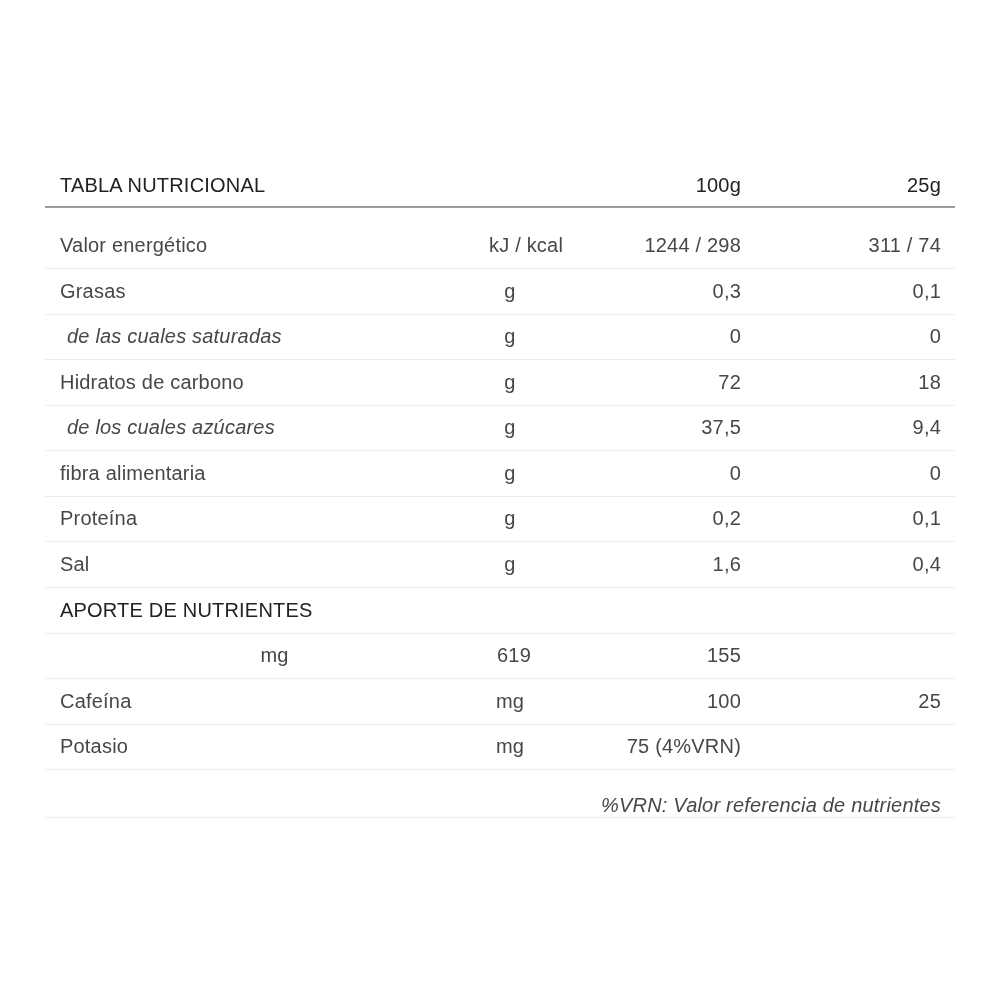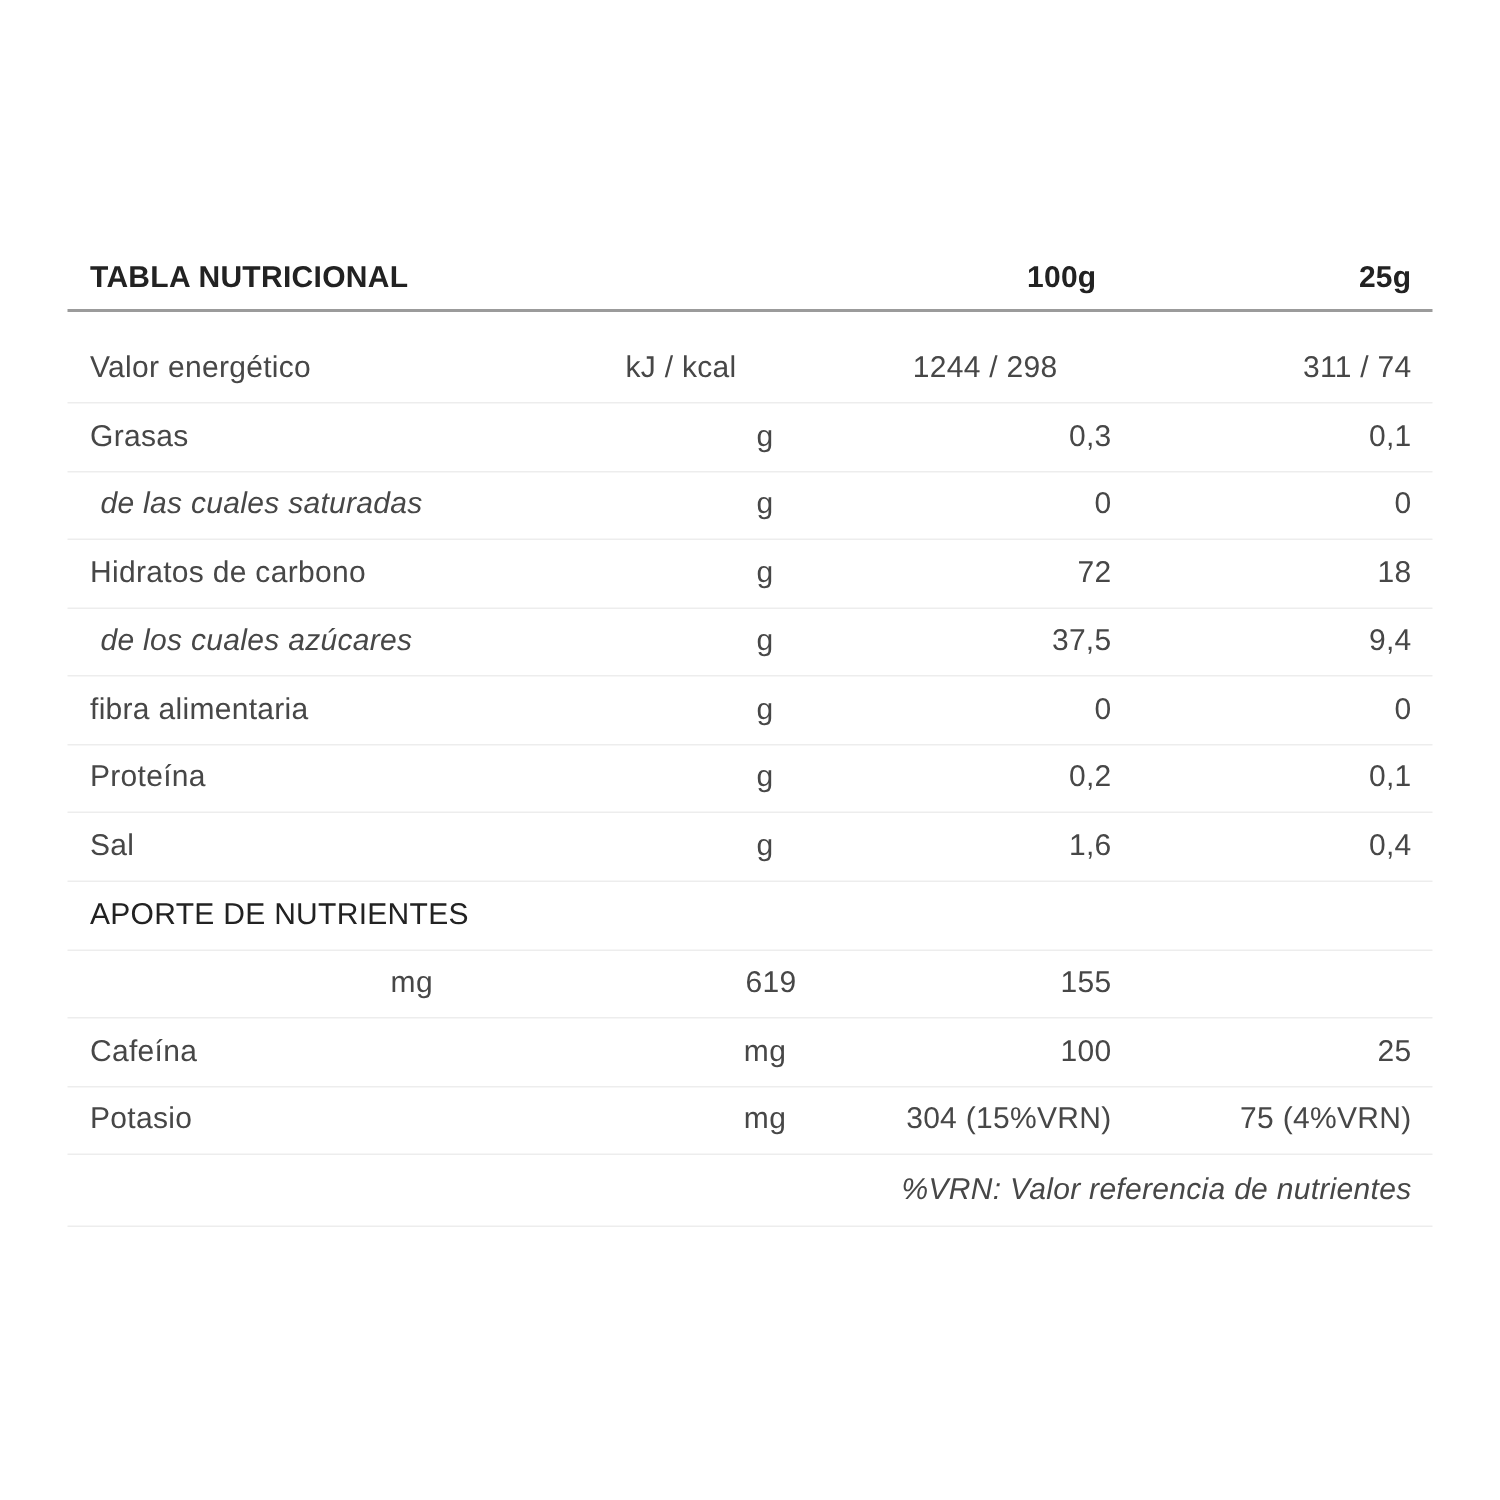--- a/index.html
+++ b/index.html
@@ -31,50 +31,48 @@
     box-sizing: border-box;
     padding-left: 15px;
     padding-right: 14px;
     width: 910px;
   }
   .header-row {
     height: 42px;
     align-items: end;
     padding-bottom: 9px;
     border-bottom: 2px solid var(--header-rule, #9b9b9b);
-    font-weight: bold;
+    font-weight: normal;
     font-size: 20px;
     color: var(--title-text, #222222);
-    gap: 10px;
   }
   .row {
     height: 45.5px;
     align-items: center;
     border-bottom: 1px solid var(--row-separator, #ededed);
     font-size: 20px;
   }
   .row.first {
     height: 61px;
     padding-top: 15px;
-    gap: 36px;
   }
   .section-row {
     height: 46px;
     align-items: center;
     border-bottom: 1px solid var(--row-separator, #ededed);
     font-weight: normal;
     font-size: 20px;
     color: var(--title-text, #222222);
   }
   .footer-row {
     height: 48px;
     display: flex;
     box-sizing: border-box;
     width: 910px;
-    align-items: center;
+    align-items: flex-end;
     justify-content: flex-end;
     padding-right: 14px;
     border-bottom: 1px solid var(--row-separator, #ededed);
     font-style: italic;
     font-size: 20px;
     color: var(--text, #474747);
   }
   .cell.label { text-align: left; white-space: nowrap; }
   .cell.label.sub { padding-left: 7px; font-style: italic; }
   .cell.unit  { text-align: center; white-space: nowrap; margin-left: 48px; }
@@ -165,21 +163,20 @@
     <div class="grid-row row">
       <div class="cell label">Cafeína</div>
       <div class="cell unit">mg</div>
       <div class="cell val">100</div>
       <div class="cell val">25</div>
     </div>
 
     <div class="grid-row row">
       <div class="cell label">Potasio</div>
       <div class="cell unit">mg</div>
-      <div class="cell val">304 (15%VRN)</div>
       <div class="cell val">75 (4%VRN)</div>
     </div>
 
     <div class="footer-row">
       <span>%VRN: Valor referencia de nutrientes</span>
     </div>
 
   </div>
 </div>
 

